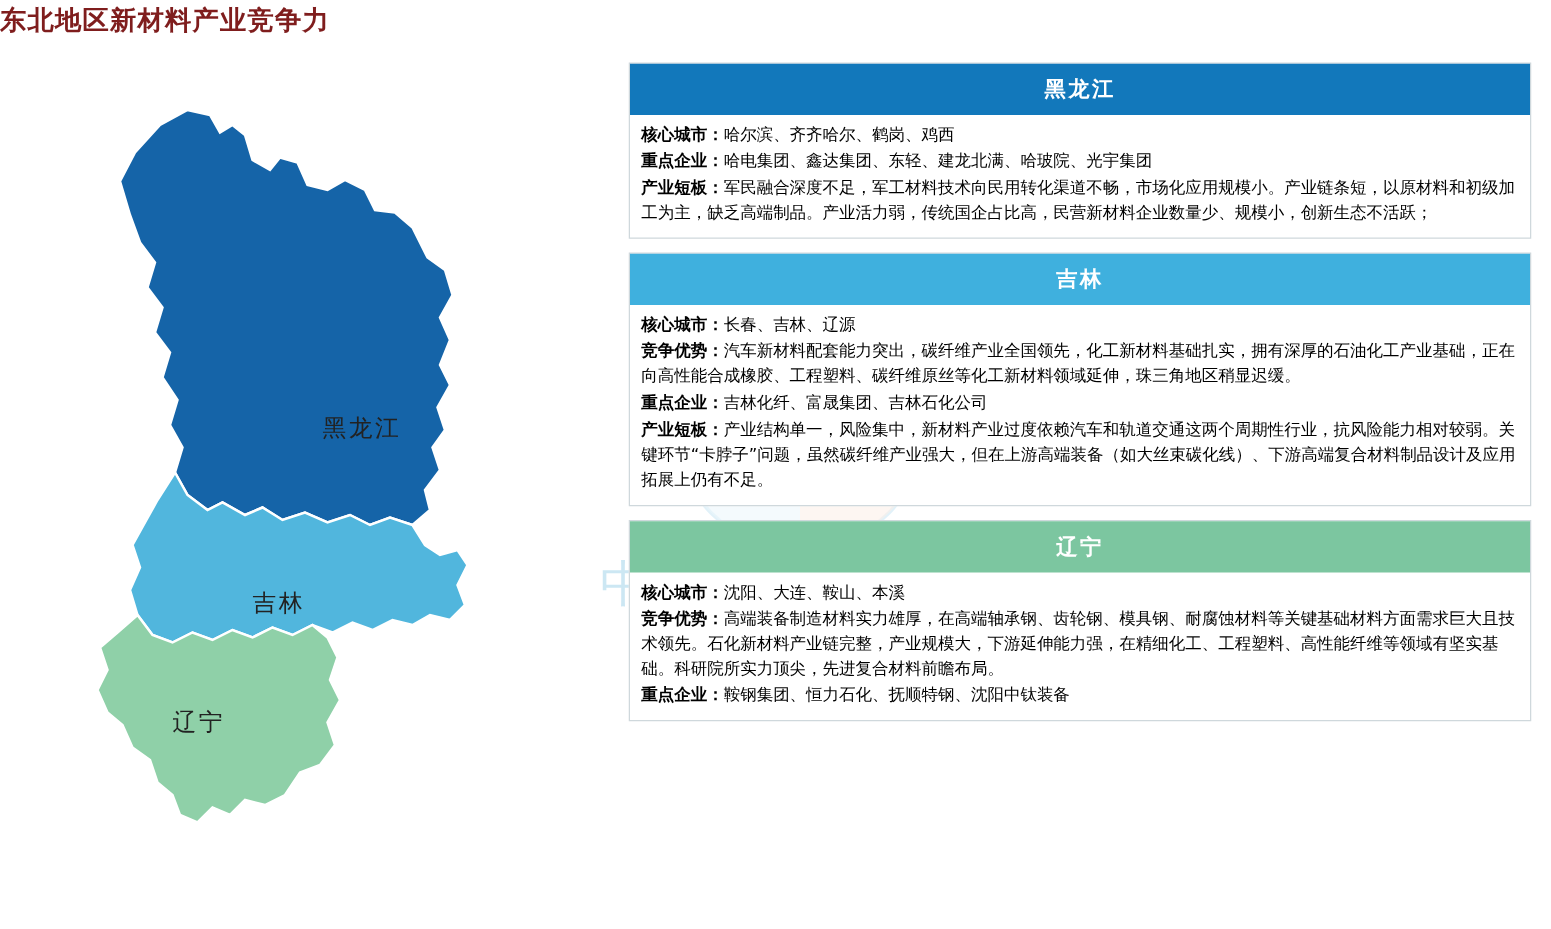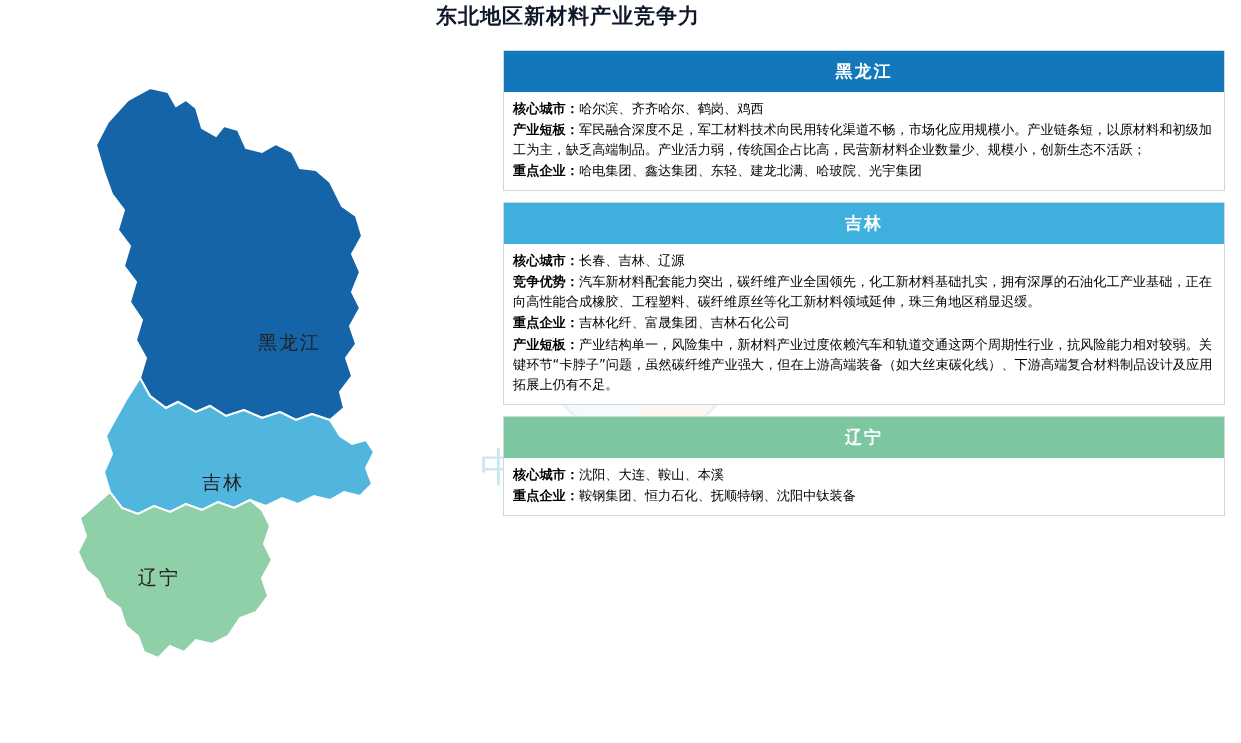--- a/index.html
+++ b/index.html
@@ -12,24 +12,24 @@
     background: #ffffff;
     font-family: "DejaVu Sans", "Liberation Sans", sans-serif;
     position: relative;
     overflow: hidden;
   }
   .page-title {
     position: absolute;
     top: 2px;
     left: 0;
     width: 700px;
-    text-align: right;
+    text-align: left;
     font-size: 21px;
     font-weight: bold;
-    color: #0f172a;
+    color: #7f1d1d;
     letter-spacing: 1px;
   }
   
   .map-area {
     position: absolute;
     left: 0;
     top: 40px;
     width: 500px;
     height: 700px;
   }
@@ -155,24 +155,24 @@
 
 <div class="panels">
 
   <div class="panel">
     <div class="panel-header hdr-hlj">黑龙江</div>
     <div class="panel-body">
       <div class="row">
         <span class="k">核心城市：</span><span class="v">哈尔滨、齐齐哈尔、鹤岗、鸡西</span>
       </div>
       <div class="row">
+        <span class="k">重点企业：</span><span class="v">哈电集团、鑫达集团、东轻、建龙北满、哈玻院、光宇集团</span>
+      </div>
+      <div class="row">
         <span class="k">产业短板：</span><span class="v">军民融合深度不足，军工材料技术向民用转化渠道不畅，市场化应用规模小。产业链条短，以原材料和初级加工为主，缺乏高端制品。产业活力弱，传统国企占比高，民营新材料企业数量少、规模小，创新生态不活跃；</span>
-      </div>
-      <div class="row">
-        <span class="k">重点企业：</span><span class="v">哈电集团、鑫达集团、东轻、建龙北满、哈玻院、光宇集团</span>
       </div>
     </div>
   </div>
 
   <div class="panel">
     <div class="panel-header hdr-jl">吉林</div>
     <div class="panel-body">
       <div class="row">
         <span class="k">核心城市：</span><span class="v">长春、吉林、辽源</span>
       </div>
@@ -188,18 +188,21 @@
     </div>
   </div>
 
   <div class="panel">
     <div class="panel-header hdr-ln">辽宁</div>
     <div class="panel-body">
       <div class="row">
         <span class="k">核心城市：</span><span class="v">沈阳、大连、鞍山、本溪</span>
       </div>
       <div class="row">
+        <span class="k">竞争优势：</span><span class="v">高端装备制造材料实力雄厚，在高端轴承钢、齿轮钢、模具钢、耐腐蚀材料等关键基础材料方面需求巨大且技术领先。石化新材料产业链完整，产业规模大，下游延伸能力强，在精细化工、工程塑料、高性能纤维等领域有坚实基础。科研院所实力顶尖，先进复合材料前瞻布局。</span>
+      </div>
+      <div class="row">
         <span class="k">重点企业：</span><span class="v">鞍钢集团、恒力石化、抚顺特钢、沈阳中钛装备</span>
       </div>
     </div>
   </div>
 
 </div>
 
 </body></html>

